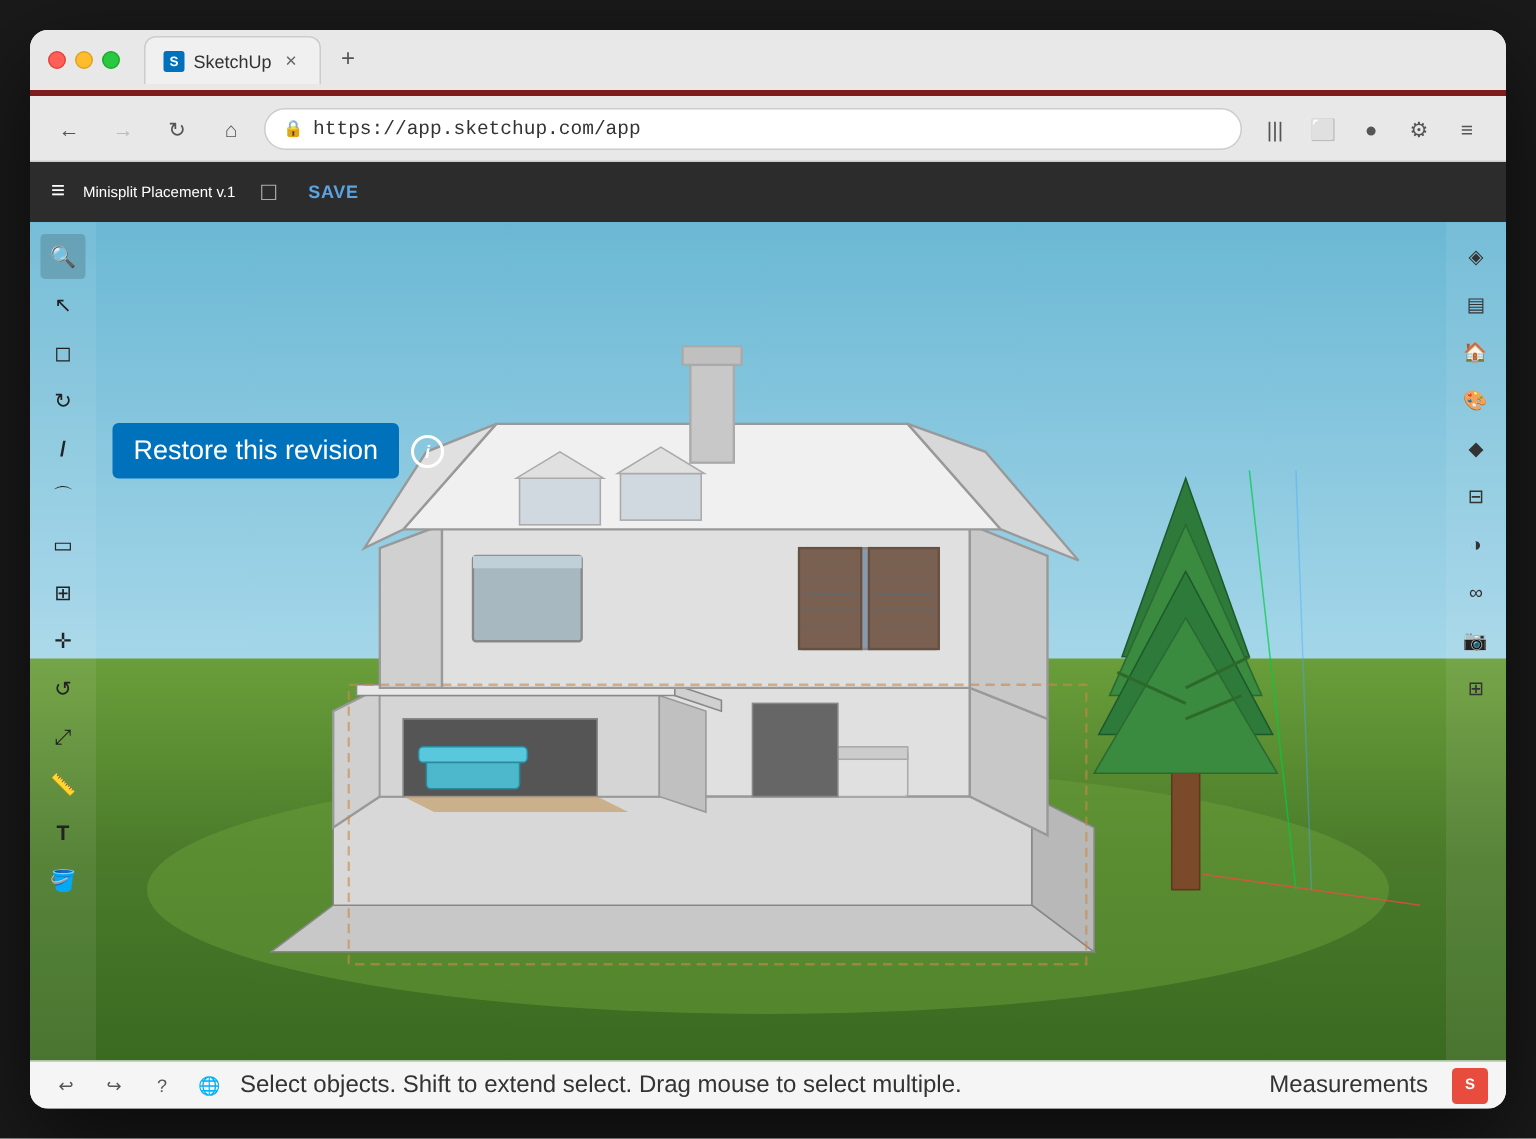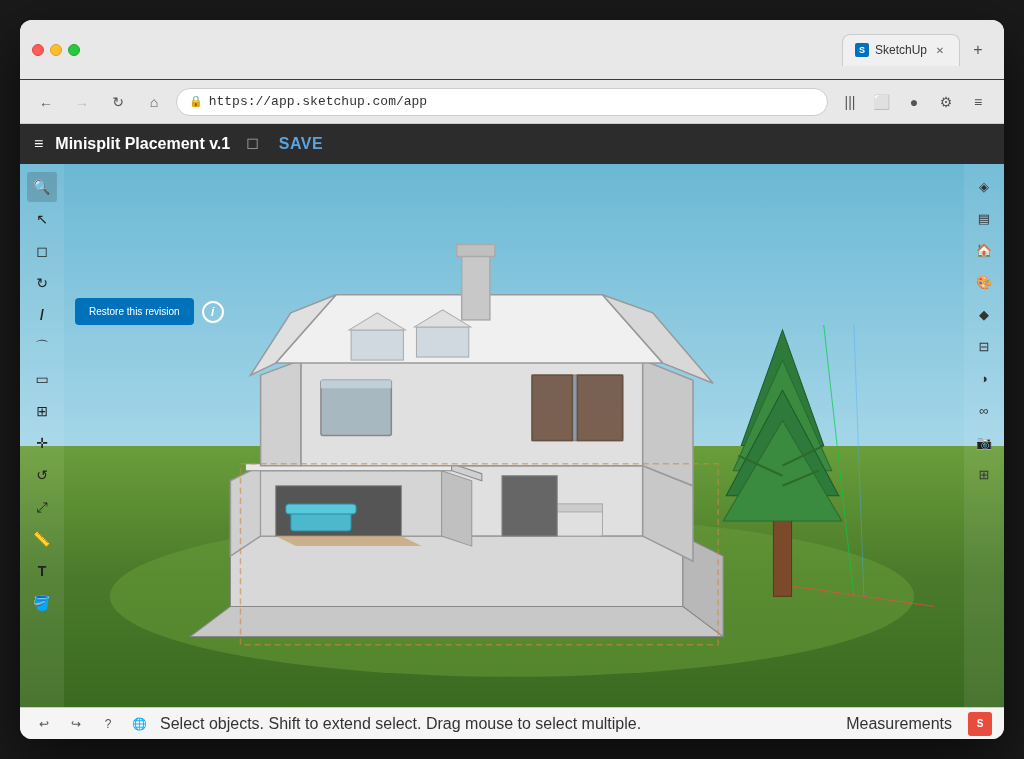--- a/index.html
+++ b/index.html
@@ -17,29 +17,28 @@
       height: 719px;
       background: #f0f0f0;
       border-radius: 12px;
       overflow: hidden;
       box-shadow: 0 20px 60px rgba(0,0,0,0.6);
       display: flex;
       flex-direction: column;
     }
     
     .title-bar {
-      height: 60px;
+      height: 44px;
       background: #e8e8e8;
       display: flex;
       align-items: center;
       padding: 0 12px;
       gap: 8px;
-      border-bottom: 1px solid #7f1d1d;
+      border-bottom: 4px solid #7f1d1d;
       flex-shrink: 0;
-      justify-content: space-between;
     }
     .traffic-lights {
       display: flex;
       gap: 6px;
       align-items: center;
     }
     .traffic-light {
       width: 12px;
       height: 12px;
       border-radius: 50%;
@@ -156,32 +155,32 @@
       gap: 12px;
       flex-shrink: 0;
     }
     .hamburger-btn {
       color: white;
       font-size: 16px;
       cursor: pointer;
     }
     .project-title {
       color: white;
-      font-size: 16px;
-      font-weight: 700;
+      font-size: 10px;
+      font-weight: 400;
     }
     .folder-btn {
       color: #aaa;
       font-size: 14px;
       cursor: pointer;
       padding: 2px 4px;
     }
     .save-btn {
       color: #5ba4e0;
-      font-size: 16px;
+      font-size: 12px;
       font-weight: 700;
       letter-spacing: 0.5px;
       cursor: pointer;
       padding: 2px 4px;
       text-align: right;
     }
     
     .restore-banner {
       position: absolute;
       top: 134px;
@@ -190,21 +189,21 @@
       display: flex;
       align-items: center;
       gap: 8px;
     }
     .restore-btn {
       background: #0072bc;
       color: white;
       border: none;
       border-radius: 4px;
       padding: 8px 14px;
-      font-size: 10px;
+      font-size: 18px;
       font-weight: 500;
       cursor: pointer;
     }
     .info-icon {
       width: 22px;
       height: 22px;
       border-radius: 50%;
       border: 2px solid white;
       color: white;
       display: flex;

